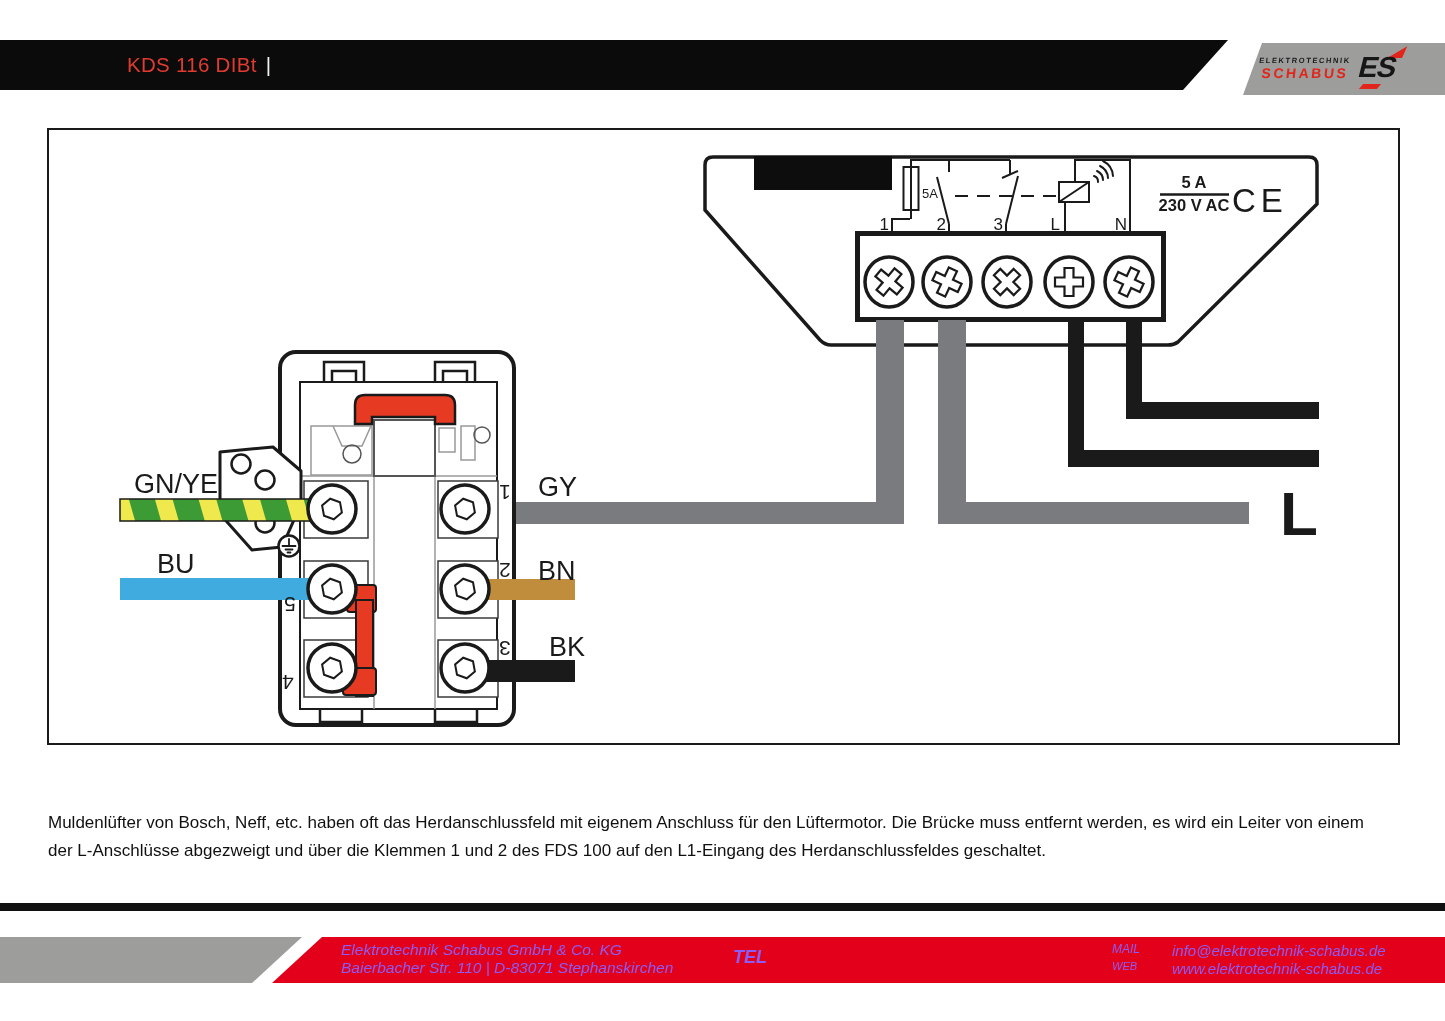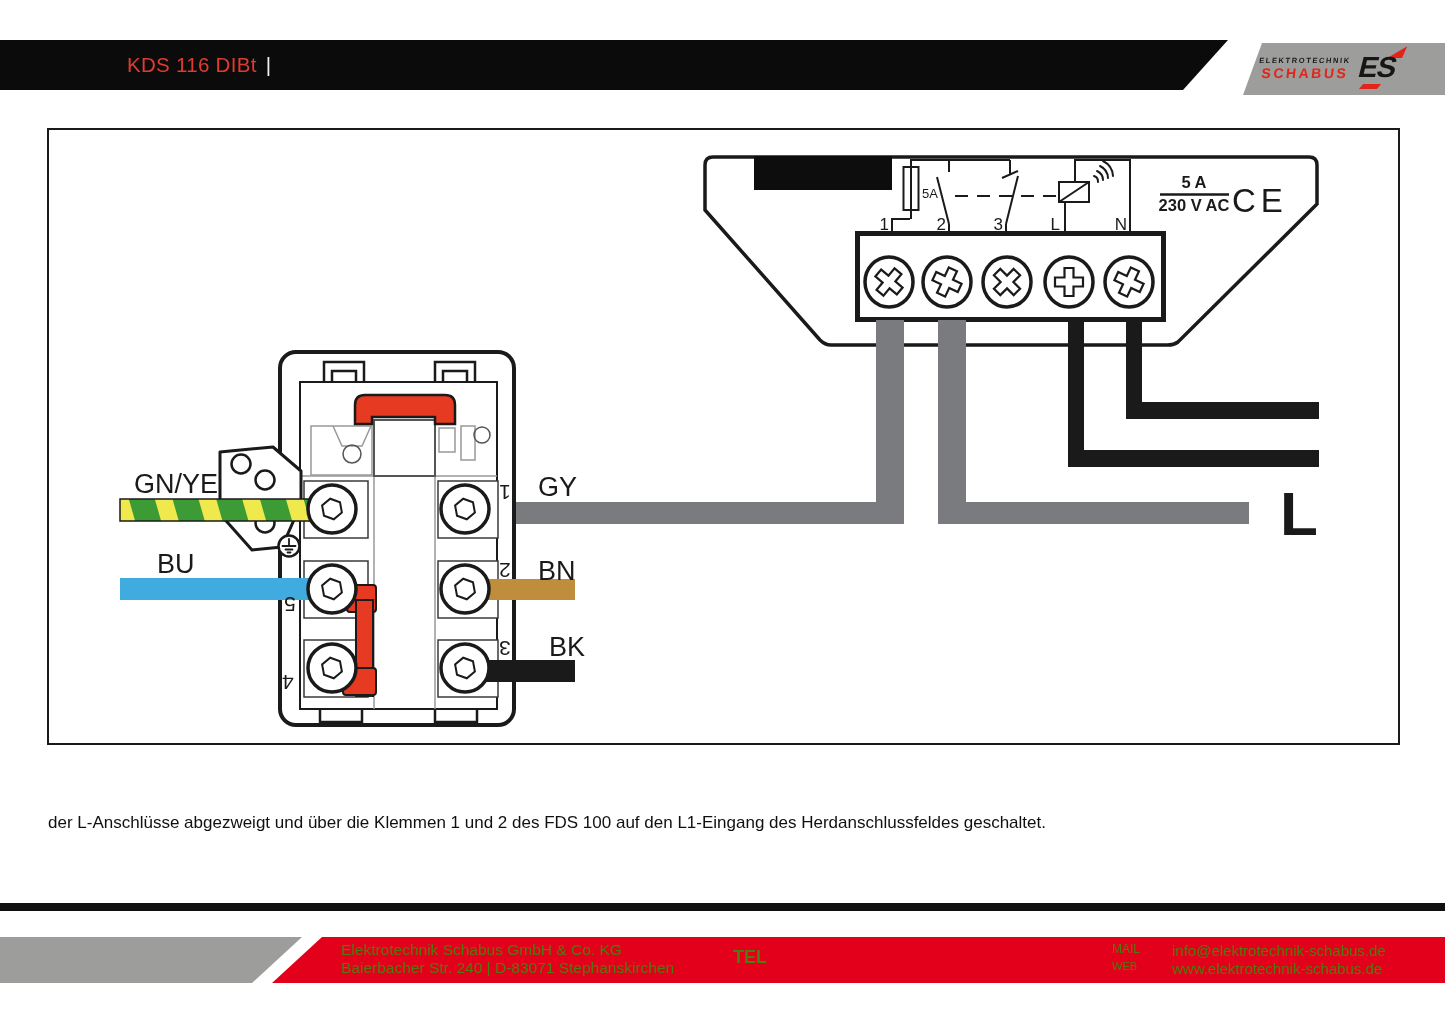--- a/index.html
+++ b/index.html
@@ -32,21 +32,21 @@
       border:2px solid #1a1a1a;box-sizing:border-box;background:#fff;}
   
   .description{position:absolute;left:48px;top:809px;font-size:17px;line-height:27.5px;color:#101010;
       white-space:nowrap;}
   
   .footer-rule{position:absolute;left:0;top:903px;width:1445px;height:8px;background:#101010;}
   .footer-gray{position:absolute;left:0;top:937px;width:310px;height:46px;background:#9d9d9c;
       clip-path:polygon(0 0,302px 0,252px 100%,0 100%);}
   .footer-red{position:absolute;left:272px;top:937px;width:1173px;height:46px;background:#e2001a;
       clip-path:polygon(50px 0,100% 0,100% 100%,0 100%);}
-  .f-text{position:absolute;color:#4d7c0f;white-space:nowrap;}
+  .f-text{position:absolute;color:#8b5cf6;white-space:nowrap;font-style:italic;}
   .f-company{left:341px;top:941px;font-size:15.5px;}
   .f-address{left:341px;top:959px;font-size:15.5px;}
   .f-tel-label{left:733px;top:947px;font-size:18px;font-weight:700;}
   .f-tel{left:795px;top:944px;font-size:20.5px;font-weight:700;letter-spacing:.3px;}
   .f-mail-label{left:1112px;top:942px;font-size:12px;}
   .f-mail{left:1172px;top:942px;font-size:15px;}
   .f-web-label{left:1112px;top:960px;font-size:11px;}
   .f-web{left:1172px;top:960px;font-size:15px;}
   svg text{font-family:"Liberation Sans",sans-serif;}
 </style>
@@ -240,27 +240,28 @@
         <text x="85" y="363">GN/YE</text>
         <text x="108" y="443">BU</text>
         <text x="489" y="366">GY</text>
         <text x="489" y="450">BN</text>
         <text x="500" y="526">BK</text>
       </g>
     </svg>
   </div>
 
   <div class="description">
+    <div>Muldenlüfter von Bosch, Neff, etc. haben oft das Herdanschlussfeld mit eigenem Anschluss für den Lüftermotor. Die Brücke muss entfernt werden, es wird ein Leiter von einem</div>
     <div>der L-Anschlüsse abgezweigt und über die Klemmen 1 und 2 des FDS 100 auf den L1-Eingang des Herdanschlussfeldes geschaltet.</div>
   </div>
 
   <div class="footer-rule"></div>
   <div class="footer-gray"></div>
   <div class="footer-red"></div>
   <span class="f-text f-company">Elektrotechnik Schabus GmbH &amp; Co. KG</span>
-  <span class="f-text f-address">Baierbacher Str. 240 | D-83071 Stephanskirchen</span>
+  <span class="f-text f-address">Baierbacher Str. 110 | D-83071 Stephanskirchen</span>
   <span class="f-text f-tel-label">TEL</span>
   <span class="f-text f-mail-label">MAIL</span>
   <span class="f-text f-mail">info@elektrotechnik-schabus.de</span>
   <span class="f-text f-web-label">WEB</span>
   <span class="f-text f-web">www.elektrotechnik-schabus.de</span>
 
 </div>
 
 </body></html>

